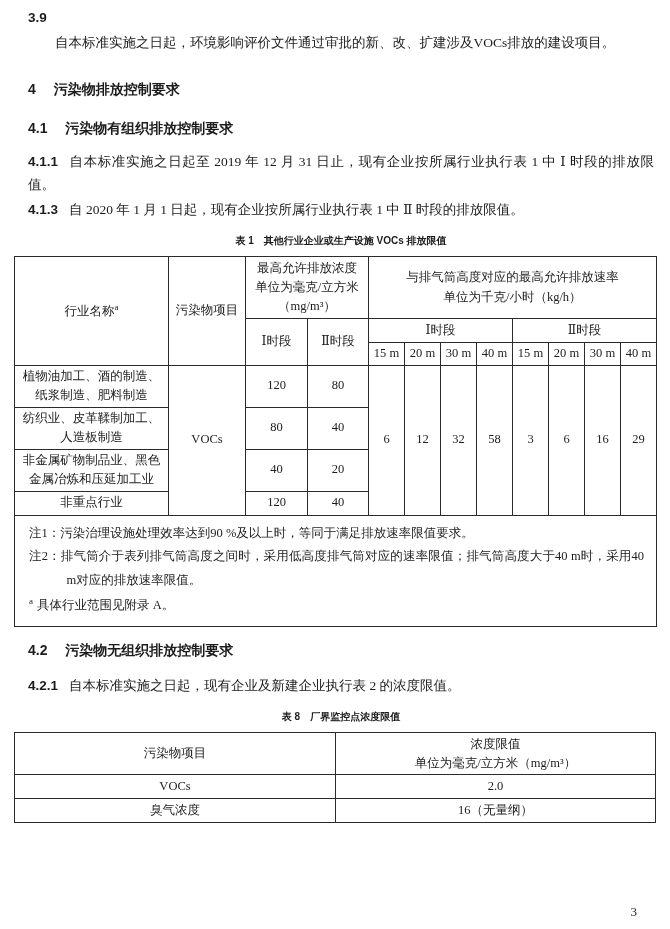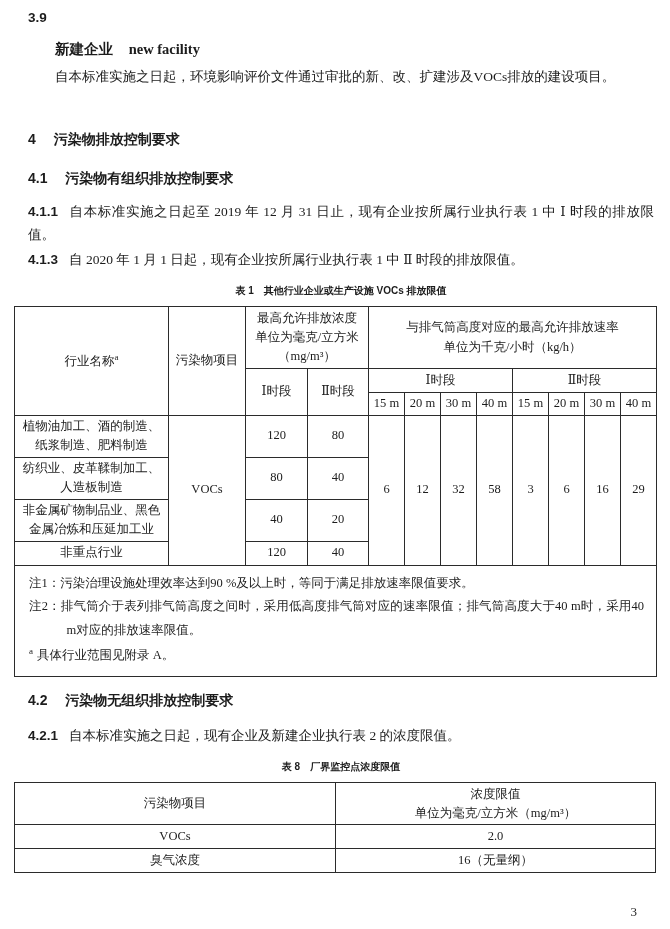--- a/index.html
+++ b/index.html
@@ -25,21 +25,21 @@
   .term-def {
     margin-top:7px; font-size:13.5px; line-height:1.65;
     text-indent:2em; text-align:justify;
   }
 
   .sec-heading {
     font-family:"Liberation Sans","DejaVu Sans",sans-serif;
     font-weight:bold; font-size:14px;
   }
   .sec-heading .num { margin-right:14px; }
-  .h4  { margin-top:43px; }
+  .h4  { margin-top:27px; }
   .h41 { margin-top:21px; }
   .h42 { margin-top:15px; }
 
   .clause-p {
     font-size:13.5px; line-height:1.68; text-align:justify; margin-top:2px;
   }
   .clause-p .cnum {
     font-family:"Liberation Sans","DejaVu Sans",sans-serif;
     font-weight:bold; margin-right:11px;
   }
@@ -80,24 +80,20 @@
     position:absolute; right:33px; bottom:9px; font-size:13px;
   }
 </style>
 </head>
 <body>
 
 <div class="content">
 
   <div class="clause39">3.9</div>
 
-  <div class="term-heading">
-    <span class="term-zh">新建企业</span>
-    <span class="term-en">new facility</span>
-  </div>
   <p class="term-def">自本标准实施之日起，环境影响评价文件通过审批的新、改、扩建涉及VOCs排放的建设项目。</p>
 
   <div class="sec-heading h4">
     <span class="num">4</span>
     <span>污染物排放控制要求</span>
   </div>
 
   <div class="sec-heading h41">
     <span class="num">4.1</span>
     <span>污染物有组织排放控制要求</span>

